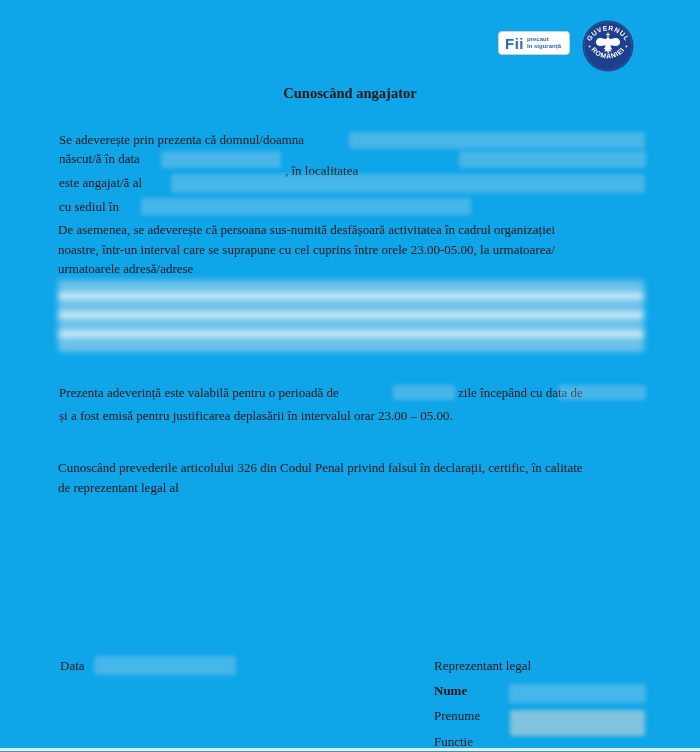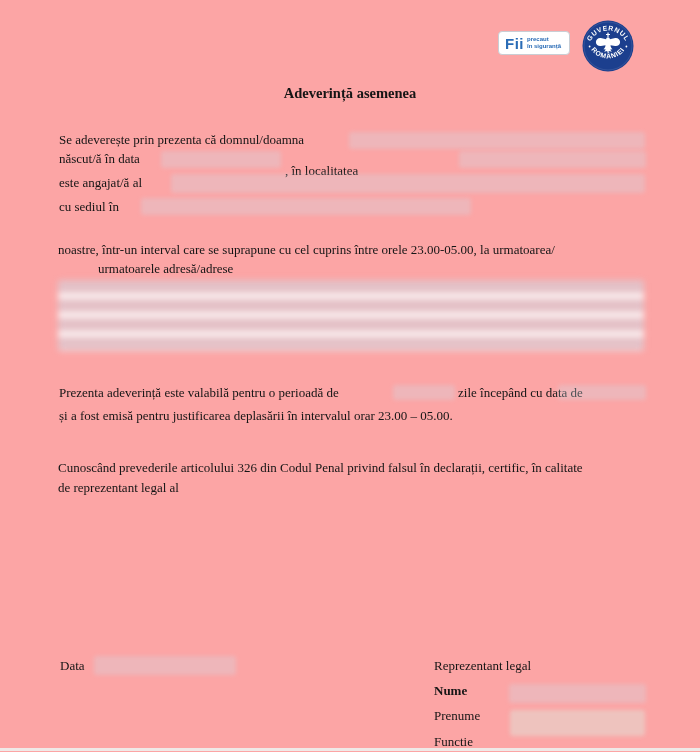--- a/index.html
+++ b/index.html
@@ -1,19 +1,19 @@
 <!DOCTYPE html>
 <html><head>
 <meta charset="utf-8">
 <style>
   html,body{margin:0;padding:0;background:#ffffff;}
   #page{
     position:relative;
     width:700px;height:752px;
-    background:#fca5a5;
+    background:#0ea5e9;
     overflow:hidden;
     font-family:"Liberation Serif","DejaVu Serif",serif;
     color:#151515;
   }
   .line{
     position:absolute;
     white-space:nowrap;
     font-size:13px;
     line-height:17px;
   }
@@ -92,30 +92,31 @@
       <textPath href="#arcB" startOffset="50%" text-anchor="middle">ROMÂNIEI</textPath>
     </text>
     <g fill="#ffffff">
       <path d="M25.4,12.4 h1.2 v1.5 h1.4 v1.2 h-1.4 v1.8 h-1.2 v-1.8 h-1.4 v-1.2 h1.4 z"></path>
       <path d="M26,17.3 c-1,0 -1.8,0.9 -1.9,2 l-5.2,-1.2 c-2.6,-0.5 -5,1.4 -5,3.9 c0,2.7 2.4,4.4 5,4 l4.6,-0.7 c-0.1,1.7 -0.9,3 -2.1,4 l2.4,0.1 l-1.6,2.4 l2.9,-0.9 l0.9,2.2 l0.9,-2.2 l2.9,0.9 l-1.6,-2.4 l2.4,-0.1 c-1.2,-1 -2,-2.3 -2.1,-4 l4.6,0.7 c2.6,0.4 5,-1.3 5,-4 c0,-2.5 -2.4,-4.4 -5,-3.9 l-5.2,1.2 c-0.1,-1.1 -0.9,-2 -1.9,-2 z"></path>
       <circle cx="7.6" cy="26.5" r="0.9"></circle>
       <circle cx="44.4" cy="26.5" r="0.9"></circle>
     </g>
   </svg>
 
-  <div class="title">Adeverință asemenea</div>
+  <div class="title">Cunoscând angajator</div>
 
   <div class="line" style="left:59px;top:131px;">Se adeverește prin prezenta că domnul/doamna</div>
   <div class="line" style="left:59px;top:150px;">născut/ă în data</div>
   <div class="line" style="left:285px;top:150px;margin-top:12px;">, în localitatea</div>
   <div class="line" style="left:59px;top:174px;">este angajat/ă al</div>
   <div class="line" style="left:59px;top:198px;">cu sediul în</div>
 
+  <div class="line" style="left:58px;top:221px;">De asemenea, se adeverește că persoana sus-numită desfășoară activitatea în cadrul organizației</div>
   <div class="line" style="left:58px;top:241px;">noastre, într-un interval care se suprapune cu cel cuprins între orele 23.00-05.00, la urmatoarea/</div>
-  <div class="line" style="left:58px;top:260px;margin-left:40px;">urmatoarele adresă/adrese</div>
+  <div class="line" style="left:58px;top:260px;">urmatoarele adresă/adrese</div>
 
   <div class="line" style="left:59px;top:384px;">Prezenta adeverință este valabilă pentru o perioadă de</div>
   <div class="line" style="left:458px;top:384px;">zile începând cu data de</div>
   <div class="line" style="left:59px;top:407px;">și a fost emisă pentru justificarea deplasării în intervalul orar 23.00 – 05.00.</div>
 
   <div class="line" style="left:58px;top:459px;">Cunoscând prevederile articolului 326 din Codul Penal privind falsul în declarații, certific, în calitate</div>
   <div class="line" style="left:58px;top:479px;">de reprezentant legal al</div>
 
   <div class="line" style="left:60px;top:657px;">Data</div>
   <div class="line" style="left:434px;top:657px;">Reprezentant legal</div>

